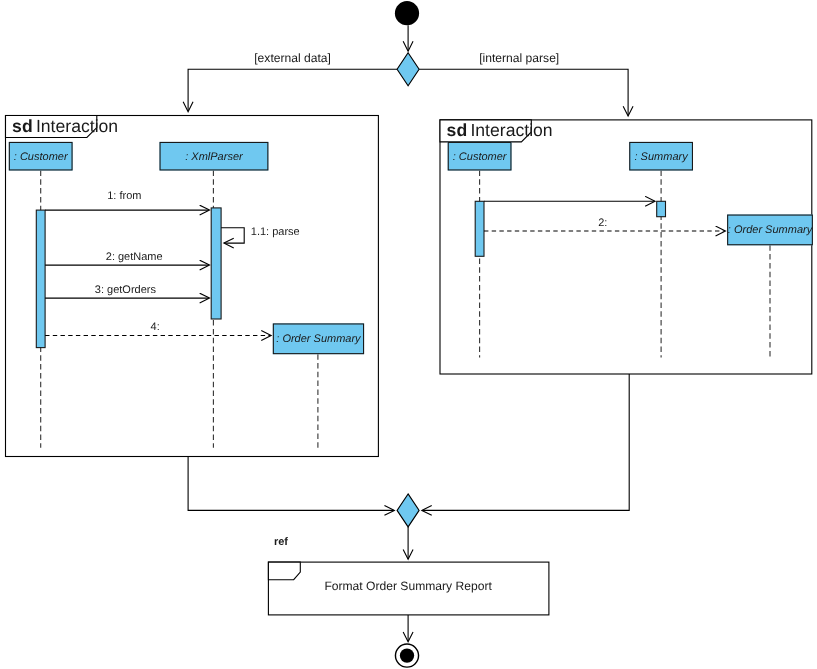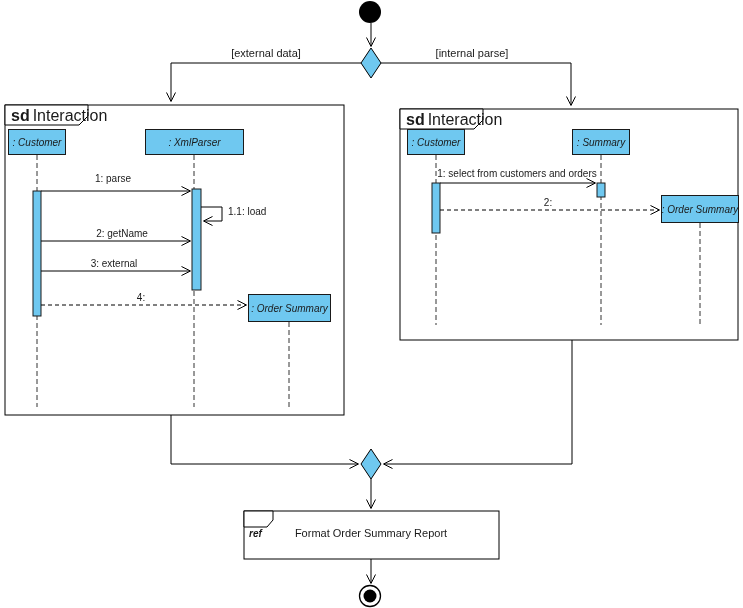--- a/index.html
+++ b/index.html
@@ -101,25 +101,24 @@
   </div>
 
   <div class="head" style="left:8px;top:129px;width:58px;height:26px;">: Customer</div>
   <div class="head" style="left:145px;top:129px;width:99px;height:26px;">: XmlParser</div>
   <div class="head" style="left:248px;top:294px;width:83px;height:28px;">: Order Summary</div>
 
   <div class="head" style="left:407px;top:129px;width:58px;height:26px;">: Customer</div>
   <div class="head" style="left:572px;top:129px;width:58px;height:26px;">: Summary</div>
   <div class="head" style="left:661px;top:195px;width:78px;height:28px;">: Order Summary</div>
 
-  <div class="lbl center" style="left:113px;top:173px;">1: parse</div>
-  <div class="lbl" style="left:228px;top:206px;">1.1: load</div>
+  <div class="lbl center" style="left:113px;top:173px;">1: from</div>
+  <div class="lbl" style="left:228px;top:206px;">1.1: parse</div>
   <div class="lbl center" style="left:122px;top:228px;">2: getName</div>
-  <div class="lbl center" style="left:114px;top:258px;">3: external</div>
+  <div class="lbl center" style="left:114px;top:258px;">3: getOrders</div>
   <div class="lbl center" style="left:141px;top:292px;">4:</div>
 
-  <div class="lbl center" style="left:517px;top:168px;">1: select from customers and orders</div>
   <div class="lbl center" style="left:548px;top:197px;">2:</div>
 
-  <div class="ref-kw" style="left:249px;top:528px;font-style:italic;">ref</div>
+  <div class="ref-kw" style="left:249px;top:487px;">ref</div>
   <div class="ref-label" style="left:371px;top:527px;">Format Order Summary Report</div>
 
 </div>
 
 </body></html>

